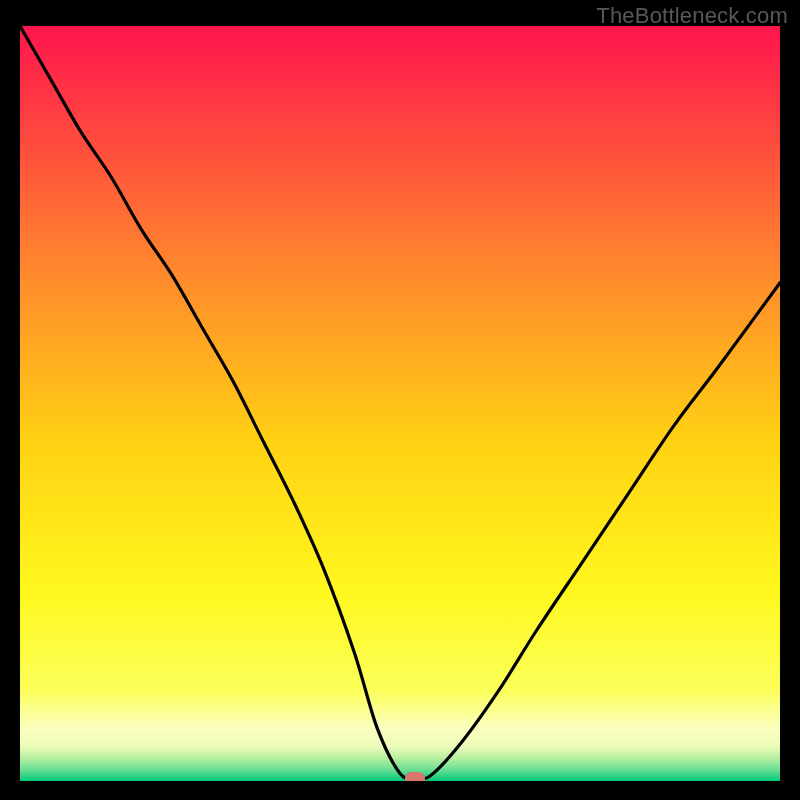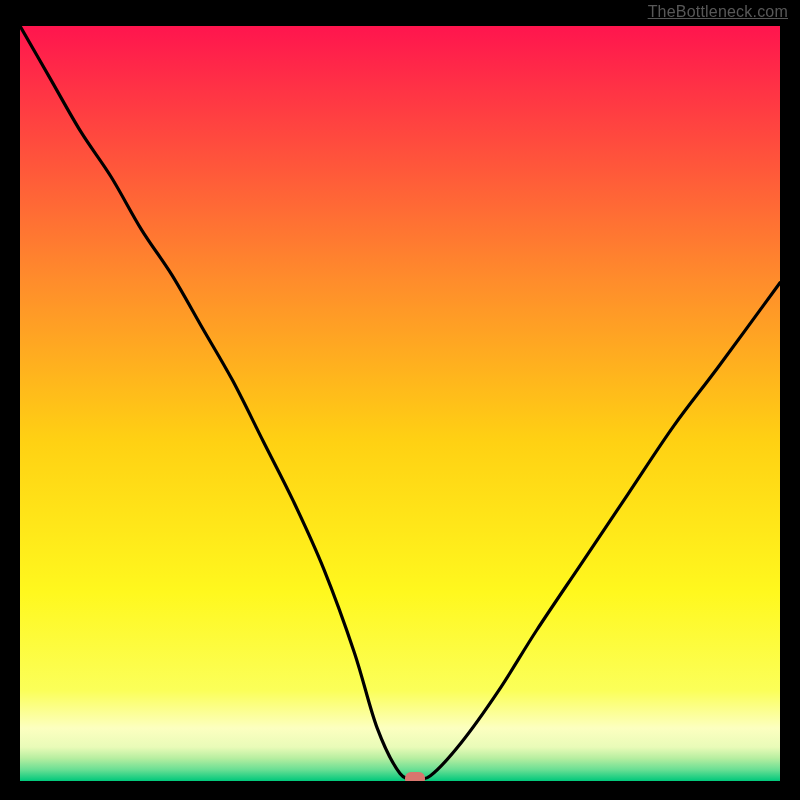--- a/index.html
+++ b/index.html
@@ -15,25 +15,24 @@
     position: relative;
     width: 800px;
     height: 800px;
     background: #000;
   }
   .watermark {
     position: absolute;
     top: 3px;
     right: 12px;
     color: #585858;
-    font-size: 16px;
+    font-size: 22px;
     font-weight: 500;
     letter-spacing: 0.2px;
     z-index: 10;
-    text-decoration: underline;
   }
   .plot-area {
     position: absolute;
     left: 20px;
     top: 26px;
     width: 760px;
     height: 755px;
     overflow: hidden;
   }
   .gradient-bg {

